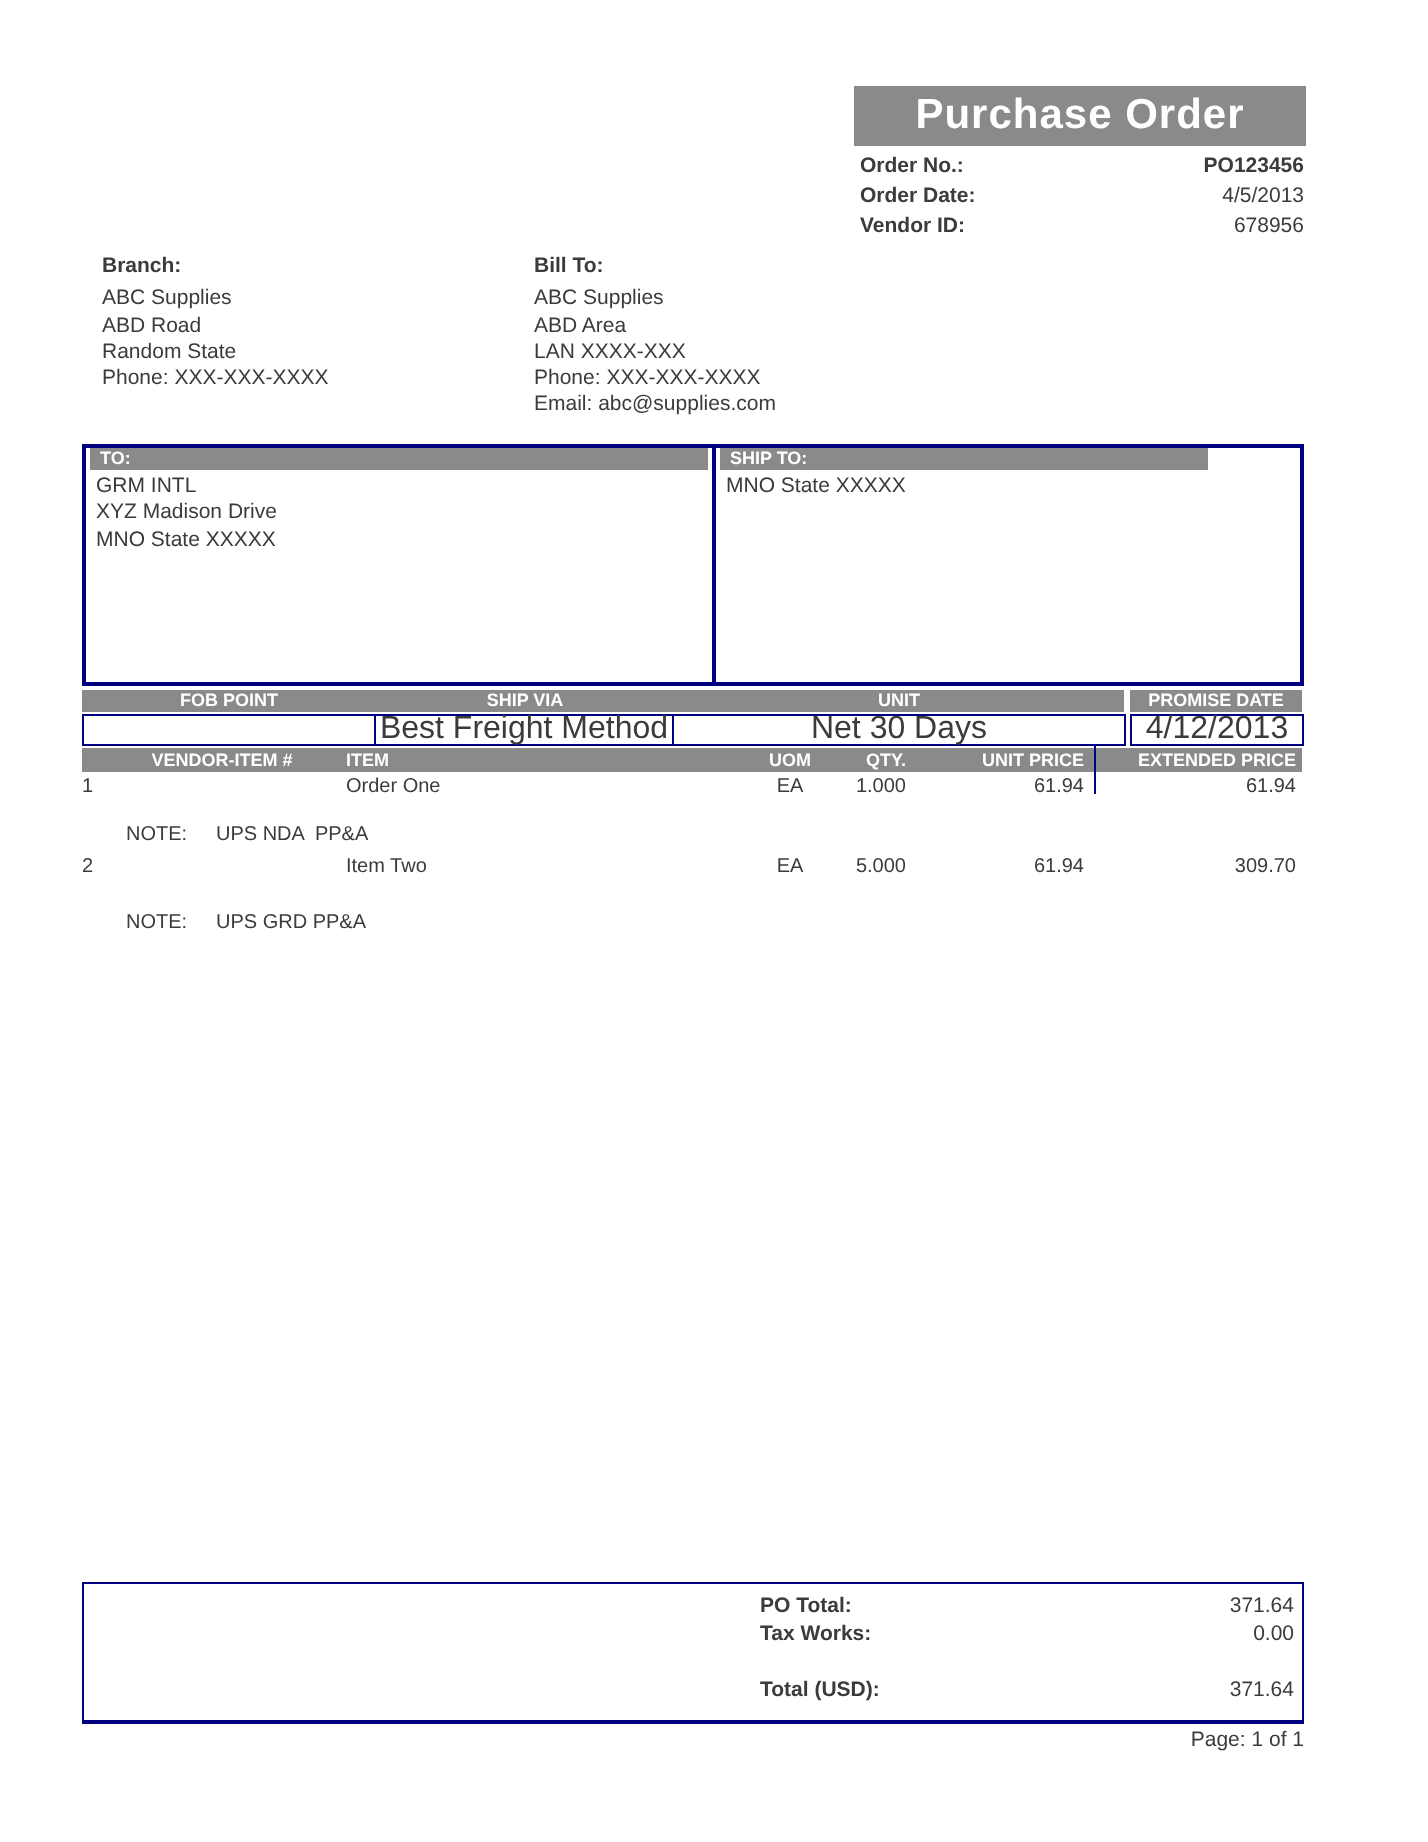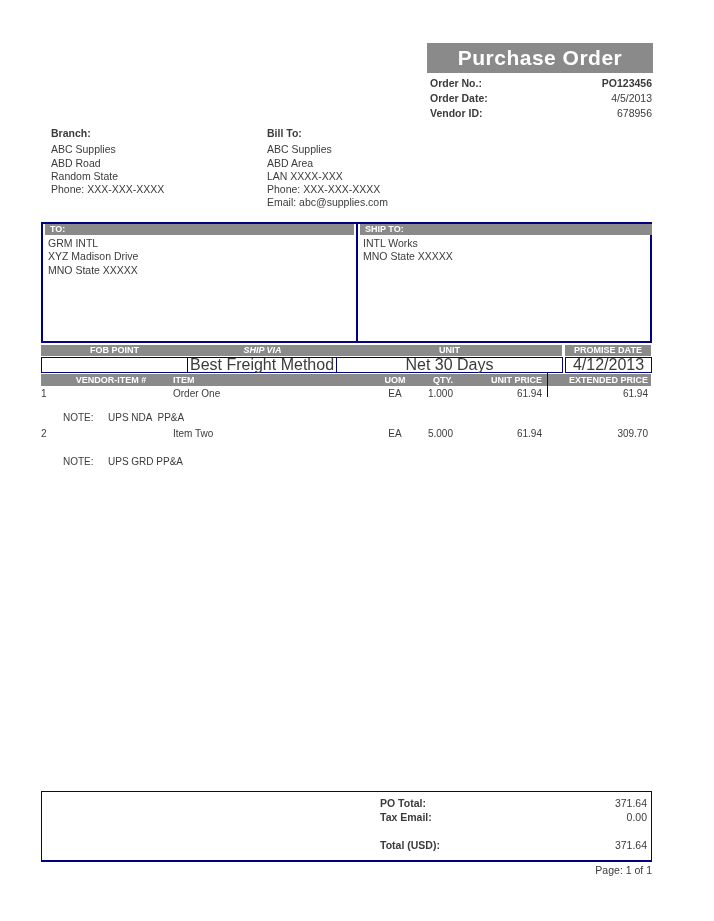--- a/index.html
+++ b/index.html
@@ -61,38 +61,37 @@
     <span class="txt addr-line">Phone: XXX-XXX-XXXX</span>
     <span class="txt addr-line">Email: abc@supplies.com</span>
   </div>
 
   <div class="abs navy-box" style="left:41px;top:222px;width:607px;height:117px;"></div>
   <div class="abs" style="left:356px;top:222px;width:2px;height:121px;background:#000080;"></div>
 
   <div class="abs graybar barlabel" style="left:45px;top:224px;width:309px;height:11px;padding-left:5px;box-sizing:border-box;">
     <span>TO:</span>
   </div>
-  <div class="abs graybar barlabel" style="left:360px;top:224px;width:292px;height:11px;padding-left:5px;box-sizing:border-box;">
+  <div class="abs graybar barlabel" style="left:360px;top:224px;width:244px;height:11px;padding-left:5px;box-sizing:border-box;">
     <span>SHIP TO:</span>
   </div>
 
   <div class="abs" style="left:48px;top:237px;width:290px;">
     <span class="txt addr-line">GRM INTL</span>
     <span class="txt addr-line">XYZ Madison Drive</span>
     <span class="txt addr-line">MNO State XXXXX</span>
   </div>
   <div class="abs" style="left:363px;top:237px;width:270px;">
-    <span class="txt addr-line">INTL Works</span>
     <span class="txt addr-line">MNO State XXXXX</span>
   </div>
 
   <div class="abs graybar" style="left:41px;top:345px;width:521px;height:11px;"></div>
   <div class="abs graybar" style="left:565px;top:345px;width:86px;height:11px;"></div>
   <div class="abs barlabel center" style="left:41px;top:345px;width:147px;">FOB POINT</div>
-  <div class="abs barlabel center" style="left:188px;top:345px;width:149px;font-style:italic;">SHIP VIA</div>
+  <div class="abs barlabel center" style="left:188px;top:345px;width:149px;">SHIP VIA</div>
   <div class="abs barlabel center" style="left:337px;top:345px;width:225px;">UNIT</div>
   <div class="abs barlabel center" style="left:565px;top:345px;width:86px;">PROMISE DATE</div>
 
   <div class="abs cell" style="left:41px;top:357px;width:147px;"></div>
   <div class="abs cell" style="left:187px;top:357px;width:150px;">Best Freight Method</div>
   <div class="abs cell" style="left:336px;top:357px;width:227px;">Net 30 Days</div>
   <div class="abs cell" style="left:565px;top:357px;width:87px;">4/12/2013</div>
 
   <div class="abs graybar" style="left:41px;top:374px;width:610px;height:12px;"></div>
   <div class="abs vline" style="left:547px;top:372px;height:25px;"></div>
@@ -121,20 +120,20 @@
     <div class="abs itemtxt right" style="left:408px;top:428px;width:45px;">5.000</div>
     <div class="abs itemtxt right" style="left:470px;top:428px;width:72px;">61.94</div>
     <div class="abs itemtxt right" style="left:560px;top:428px;width:88px;">309.70</div>
     <div class="abs itemtxt" style="left:63px;top:456px;">NOTE:</div>
     <div class="abs itemtxt pre" style="left:108px;top:456px;">UPS GRD PP&amp;A</div>
   </div>
 
   <div class="abs" style="left:41px;top:791px;width:609px;height:68px;border:1px solid #000080;border-bottom:2px solid #000080;"></div>
   <div class="abs txt bold" style="left:380px;top:797px;">PO Total:</div>
   <div class="abs txt right" style="left:560px;top:797px;width:87px;">371.64</div>
-  <div class="abs txt bold" style="left:380px;top:811px;">Tax Email:</div>
+  <div class="abs txt bold" style="left:380px;top:811px;">Tax Works:</div>
   <div class="abs txt right" style="left:560px;top:811px;width:87px;">0.00</div>
   <div class="abs txt bold" style="left:380px;top:839px;">Total (USD):</div>
   <div class="abs txt right" style="left:560px;top:839px;width:87px;">371.64</div>
 
   <div class="abs txt right" style="left:560px;top:864px;width:92px;">Page: 1 of 1</div>
 
 </div>
 
 </body></html>

